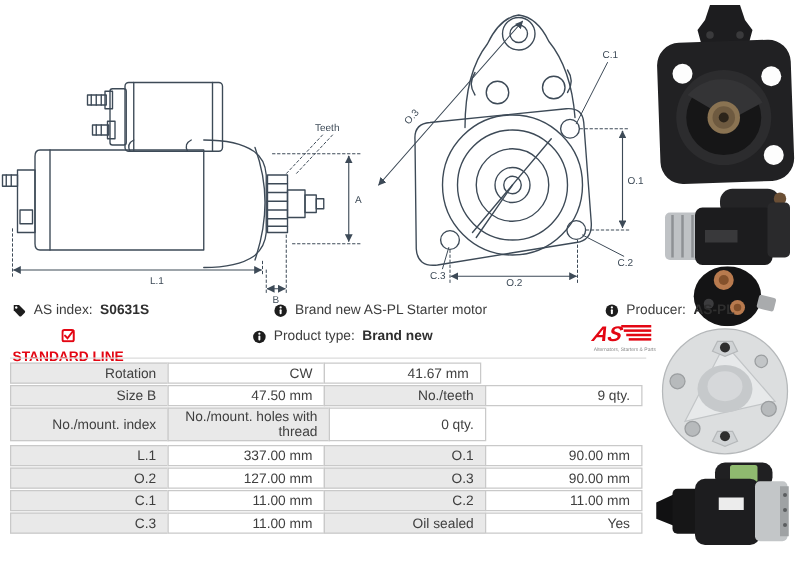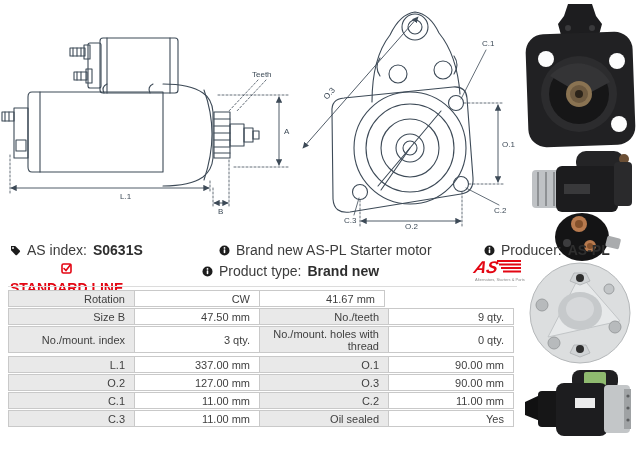--- a/index.html
+++ b/index.html
@@ -1,31 +1,31 @@
 <!DOCTYPE html>
 <html><head>
 <meta charset="utf-8">
 <style>
   html,body{margin:0;padding:0;background:#fff;}
   .page{position:relative;width:640px;height:454px;background:#fff;overflow:hidden;
         font-family:"Liberation Sans",sans-serif;color:#3f3f3f;}
 
   
   .drawing{position:absolute;top:0;}
-  .drawing-side{left:0;width:295px;height:230px;}
+  .drawing-side{left:0;width:295px;height:230px;margin-top:28px;}
   .drawing-front{left:260px;width:260px;height:230px;}
   .drawing svg text{font-family:"Liberation Sans",sans-serif;fill:#3d4a57;}
 
   
   .photos{position:absolute;left:520px;top:0;width:120px;height:454px;}
   .photo{position:absolute;left:0;width:120px;}
 
   
   .info-line{position:absolute;display:flex;align-items:center;gap:6px;
-             font-size:14px;color:#3c3c3c;white-space:nowrap;}
+             font-size:11px;color:#3c3c3c;white-space:nowrap;}
   .info-line .bold{font-weight:bold;color:#2e2e2e;}
   .standard-line{color:#e30613;font-weight:bold;}
   .icon{display:inline-flex;align-items:center;justify-content:center;}
   .divider{position:absolute;left:8px;top:286px;width:509px;height:1px;background:#dcdcdc;}
 
   
   .spec-table{position:absolute;left:8px;top:290px;width:509px;font-size:11px;}
   .trow{display:flex;margin-bottom:1px;}
   .tcell{box-sizing:border-box;height:17px;border:1px solid #c9c9c9;
          display:flex;align-items:center;justify-content:flex-end;
@@ -346,23 +346,20 @@
           <span>No./teeth</span>
         </div>
       <div class="tcell value c4">
           <span>9 qty.</span>
         </div>
     </div>
     <div class="trow tall">
       <div class="tcell label c1">
           <span>No./mount. index</span>
         </div>
-      <div class="tcell value c2">
-          <span>3 qty.</span>
-        </div>
       <div class="tcell label c3">
           <span>No./mount. holes with thread</span>
         </div>
       <div class="tcell value c4">
           <span>0 qty.</span>
         </div>
     </div>
 
     <div class="trow group2-start">
       <div class="tcell label c1">

